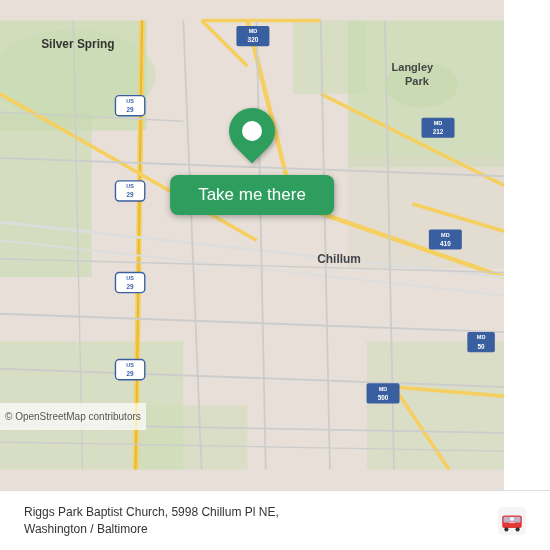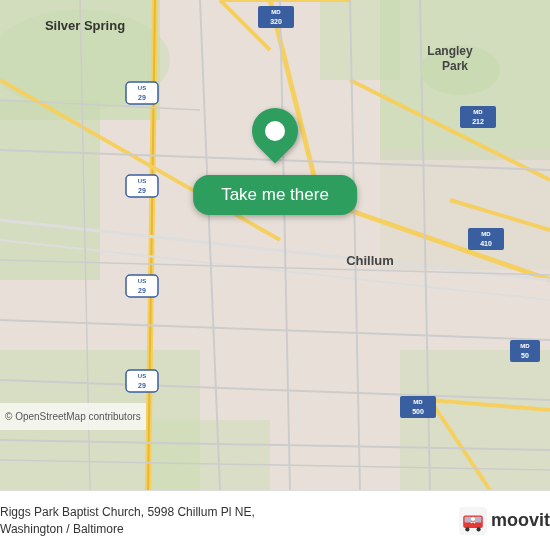--- a/index.html
+++ b/index.html
@@ -6,35 +6,35 @@
 
     body {
       width: 550px;
       height: 550px;
       overflow: hidden;
       font-family: Arial, sans-serif;
       position: relative;
     }
 
     #map-container {
-      width: 550px;
+      width: 504px;
       height: 490px;
       position: relative;
       overflow: hidden;
       background-color: #e8e0d8;
     }
 
     
     #info-bar {
       width: 550px;
       height: 60px;
       background: #fff;
       display: flex;
       align-items: center;
-      padding: 0 0;
+      padding: 0 24px;
       border-top: 1px solid #ddd;
     }
 
     #moovit-logo {
       margin-left: auto;
       display: flex;
       align-items: center;
       gap: 4px;
     }
 
@@ -68,21 +68,21 @@
 
     
     #take-me-there-btn {
       position: absolute;
       top: 175px;
       left: 50%;
       transform: translateX(-50%);
       background: #2e9e5e;
       color: white;
       border: none;
-      border-radius: 16px;
+      border-radius: 8px;
       padding: 10px 28px;
       font-size: 17px;
       font-weight: 500;
       cursor: pointer;
       white-space: nowrap;
       z-index: 10;
       box-shadow: 0 2px 6px rgba(0,0,0,0.3);
     }
 
     
@@ -247,15 +247,14 @@
 
       <rect x="6" y="12" width="28" height="18" rx="3" fill="#e53935"></rect>
       <rect x="8" y="14" width="10" height="8" rx="1" fill="#b0c4de" opacity="0.9"></rect>
       <rect x="22" y="14" width="10" height="8" rx="1" fill="#b0c4de" opacity="0.9"></rect>
       <circle cx="12" cy="32" r="3" fill="#333"></circle>
       <circle cx="28" cy="32" r="3" fill="#333"></circle>
 
       <circle cx="20" cy="17" r="3" fill="#fff"></circle>
       <path d="M17 23 Q20 20 23 23" stroke="#fff" stroke-width="1.5" fill="none"></path>
     </svg>
-    <span class="moovit-text">moovit</span>
   </div>
 </div>
 
 </body></html>

